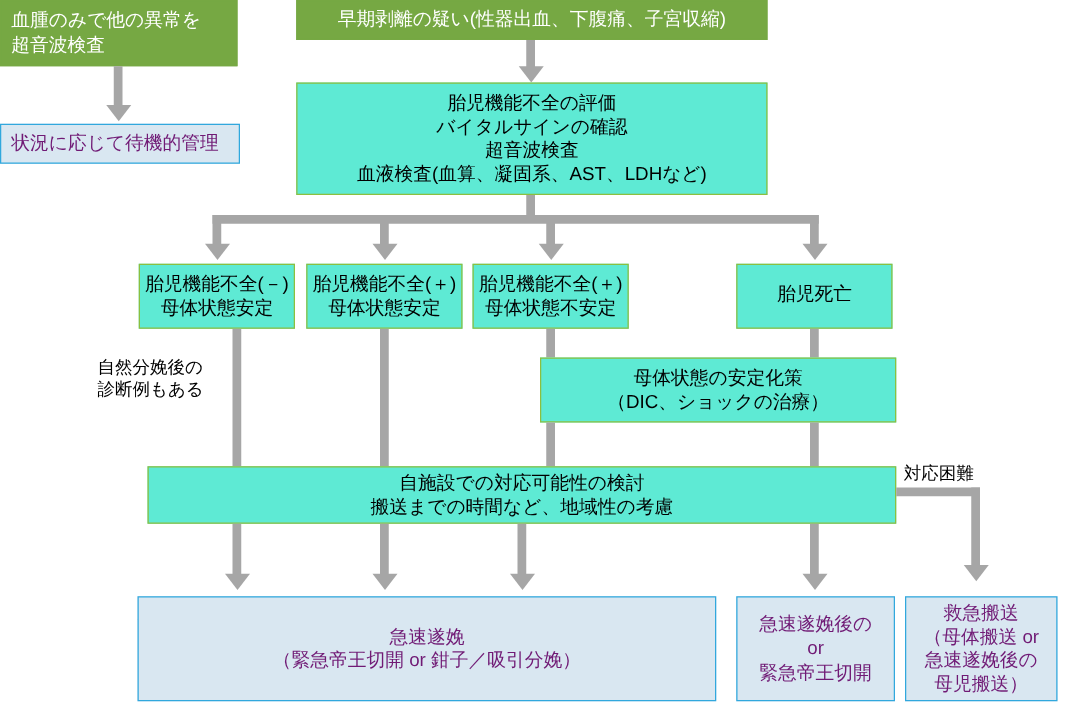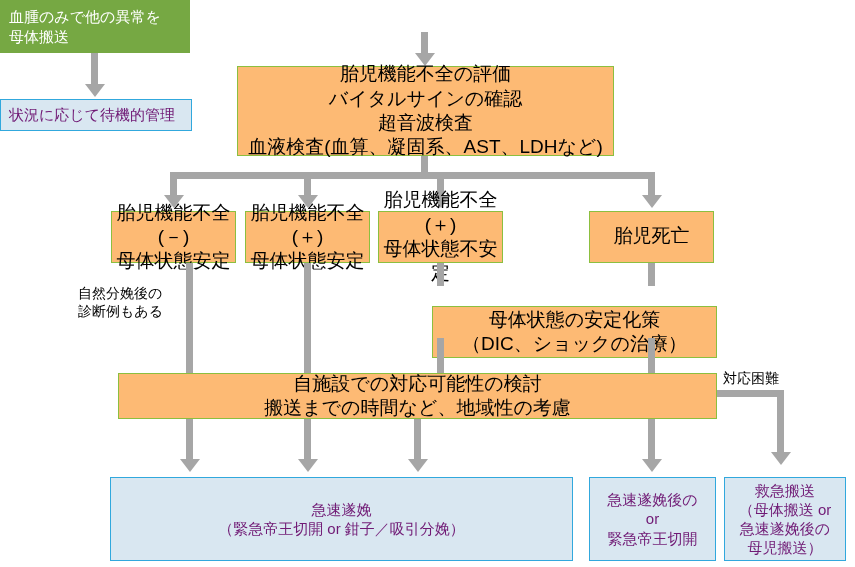--- a/index.html
+++ b/index.html
@@ -27,24 +27,24 @@
     line-height: 1.28;
     white-space: pre-line;
   }
   .box-dark-green {
     background: #76a843;
     color: #ffffff;
     border: 1px solid #76a843;
     font-size: 15px;
   }
   .box-light-green {
-    background: #fdba74;
+    background: #5eead4;
     color: #000000;
     border: 1.5px solid #8cbf3f;
-    font-size: 19px;
+    font-size: 15px;
   }
   .box-light-blue {
     background: #d9e7f1;
     color: #701a75;
     border: 1.5px solid #31a8dd;
     font-size: 15px;
   }
   .label {
     position: absolute;
     color: #000000;
@@ -73,27 +73,28 @@
     text-align: left;
     padding-left: 8px;
   }
 </style>
 </head>
 <body>
 
 <div id="canvas">
 
   <div class="box box-dark-green left-align" style="left:0px; top:0px; width:190px; height:53px;">血腫のみで他の異常を
-母体搬送</div>
+超音波検査</div>
 
   <div class="conn v" style="left:91px; top:53px; width:7px; height:32px;"></div>
   <div class="arrowhead" style="left:84.5px; top:84px;"></div>
 
   <div class="box box-light-blue left-align" style="left:0px; top:99px; width:192px; height:32px;">状況に応じて待機的管理</div>
 
+  <div class="box box-dark-green" style="left:237px; top:0px; width:377px; height:32px;">早期剥離の疑い(性器出血、下腹痛、子宮収縮)</div>
 
   <div class="conn v" style="left:421px; top:32px; width:7px; height:22px;"></div>
   <div class="arrowhead" style="left:414.5px; top:53px;"></div>
 
   <div class="box box-light-green" style="left:237px; top:66px; width:377px; height:90px;">胎児機能不全の評価
 バイタルサインの確認
 超音波検査
 血液検査(血算、凝固系、AST、LDHなど)</div>
 
   <div class="conn v" style="left:421px; top:156px; width:7px; height:22px;"></div>
@@ -124,21 +125,21 @@
 
   <div class="label" style="left:78px; top:284px; width:110px;">自然分娩後の
 診断例もある</div>
 
   <div class="conn v" style="left:186px; top:263px; width:7px; height:110px;"></div>
   <div class="conn v" style="left:304px; top:263px; width:7px; height:110px;"></div>
 
   <div class="conn v" style="left:437px; top:263px; width:7px; height:23px;"></div>
   <div class="conn v" style="left:648px; top:263px; width:7px; height:23px;"></div>
 
-  <div class="box box-light-green" style="left:432px; top:286px; width:285px; height:52px;margin-top:20px;">母体状態の安定化策
+  <div class="box box-light-green" style="left:432px; top:286px; width:285px; height:52px;">母体状態の安定化策
 （DIC、ショックの治療）</div>
 
   <div class="conn v" style="left:437px; top:338px; width:7px; height:35px;"></div>
   <div class="conn v" style="left:648px; top:338px; width:7px; height:35px;"></div>
 
   <div class="box box-light-green" style="left:118px; top:373px; width:599px; height:46px;">自施設での対応可能性の検討
 搬送までの時間など、地域性の考慮</div>
 
   <div class="conn h" style="left:717px; top:390px; width:67px; height:7px;"></div>
   <div class="conn v" style="left:777px; top:390px; width:7px; height:63px;"></div>

